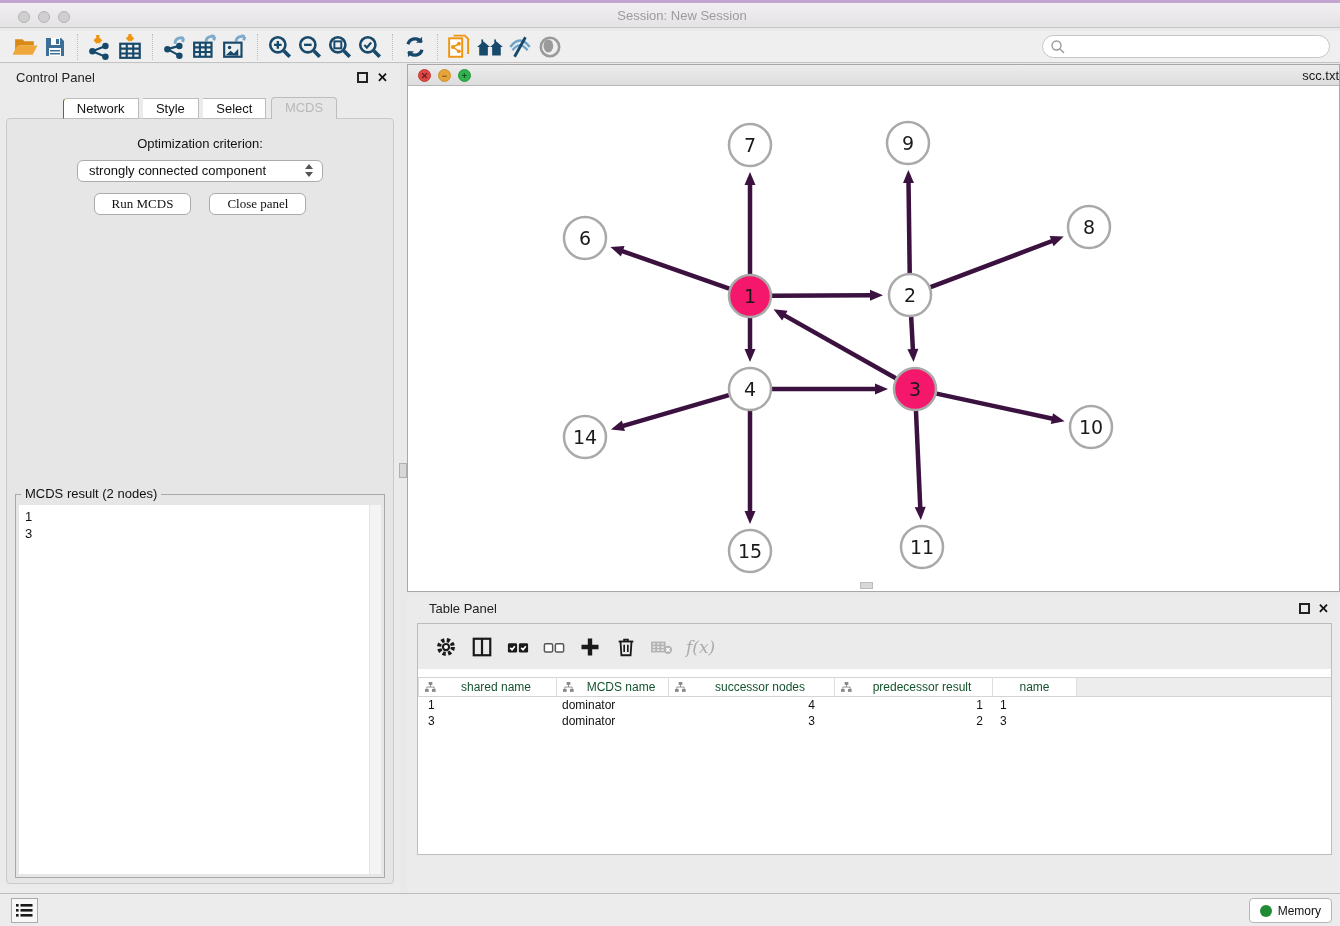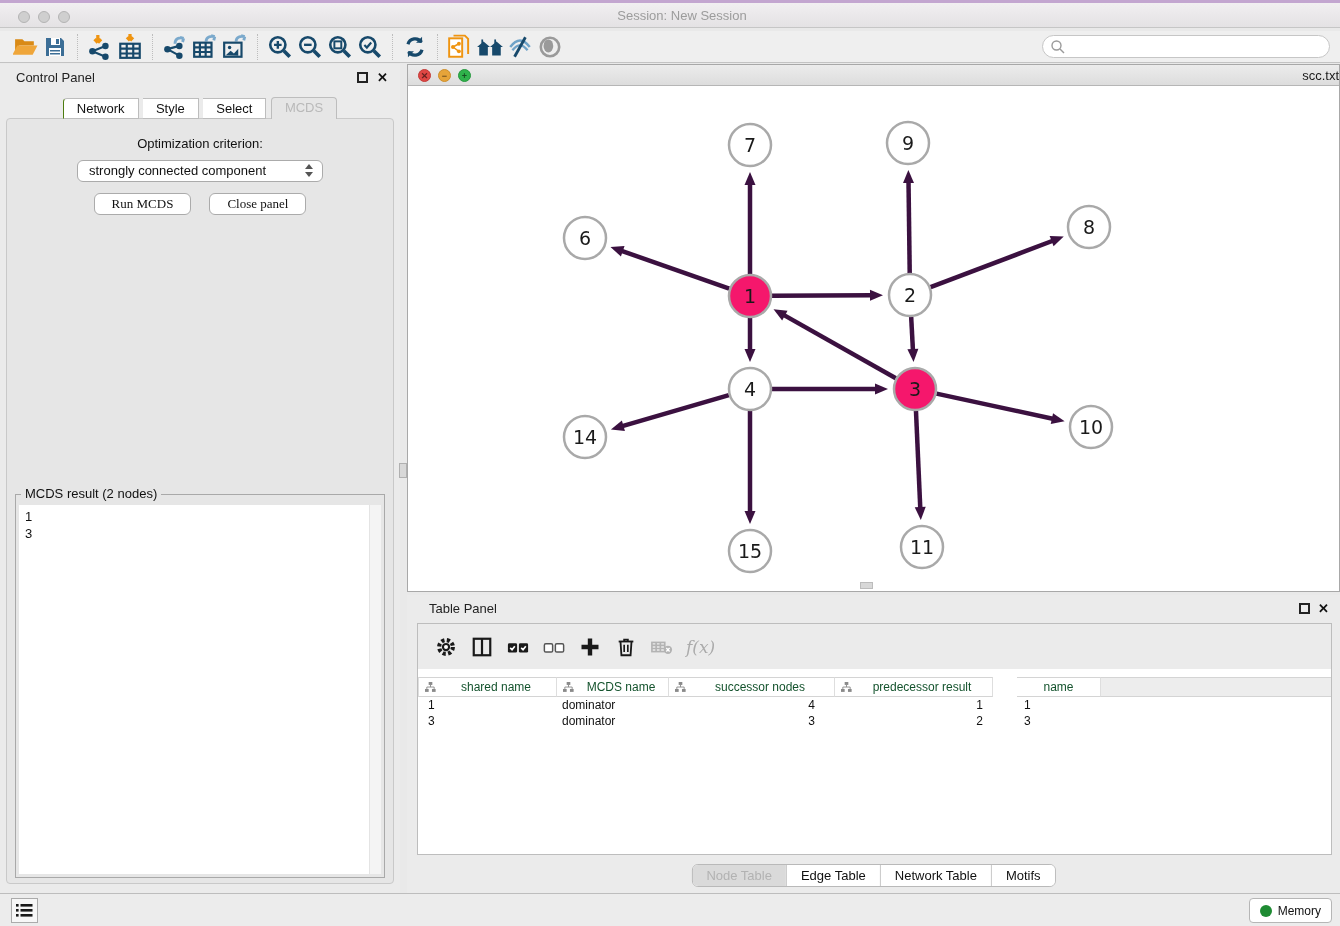--- a/index.html
+++ b/index.html
@@ -87,21 +87,21 @@
   #fx-label { font-family:"DejaVu Serif",serif; font-style:italic; font-size:17px; color:#ababab; margin-left:6px; }
   #node-table { margin-top:8px; }
   .t-head { display:flex; }
   .th-cell { height:20px; background:#fff; border-top:1px solid #d4d4d4; border-bottom:1px solid #d4d4d4;
     border-right:1px solid #dedede; display:flex; align-items:center; font-size:12px; color:#14532d; }
   .th-cell:first-child { border-left:1px solid #dedede; }
   .th-cell .hlabel { flex:1; text-align:center; }
   .th-fill { flex:1; background:#ededed; border-top:1px solid #d4d4d4; border-bottom:1px solid #d4d4d4; }
   .t-row { display:flex; height:16px; align-items:center; font-size:12px; color:#111; }
   .td { height:16px; line-height:16px; }
-  .c0 { width:139px; } .c1 { width:112px; } .c2 { width:166px; } .c3 { width:158px; } .c4 { width:84px;margin-left:24px; }
+  .c0 { width:139px; } .c1 { width:112px; } .c2 { width:166px; } .c3 { width:158px; } .c4 { width:84px; }
   .td.c0 { padding-left:10px; } .td.c1 { padding-left:5px; }
   .td.c2 { text-align:right; padding-right:20px; } .td.c3 { text-align:right; padding-right:10px; }
   .td.c4 { padding-left:7px; }
   .tree-icon { margin-left:6px; }
 
   #tp-tabs { position:absolute; bottom:6px; left:50%; transform:translateX(-50%); display:flex;
     border:1px solid #b9b9b9; border-radius:6px; overflow:hidden; background:#fff; }
   .tp-tab { height:21px; line-height:21px; padding:0 14px; font-size:13px; background:#fff;
     color:#111; border-left:1px solid #c9c9c9; }
   .tp-tab:first-child { border-left:none; }
@@ -481,26 +481,20 @@
       </div>
       <div class="t-row">
         <div class="td c0">3</div>
         <div class="td c1">dominator</div>
         <div class="td c2">3</div>
         <div class="td c3">2</div>
         <div class="td c4">3</div>
       </div>
     </div>
   </div>
-  <div id="tp-tabs">
-    <span class="tp-tab active">Node Table</span>
-    <span class="tp-tab">Edge Table</span>
-    <span class="tp-tab">Network Table</span>
-    <span class="tp-tab">Motifs</span>
-  </div>
 </div>
 
 <div id="status-bar">
   <div id="list-btn">
     <svg width="17" height="15" viewBox="0 0 17 15">
         <rect x="0" y="1" width="2.6" height="2.6" fill="#1a1a1a"></rect>
         <rect x="0" y="6" width="2.6" height="2.6" fill="#1a1a1a"></rect>
         <rect x="0" y="11" width="2.6" height="2.6" fill="#1a1a1a"></rect>
         <rect x="4.5" y="1" width="12" height="2.6" fill="#1a1a1a"></rect>
         <rect x="4.5" y="6" width="12" height="2.6" fill="#1a1a1a"></rect>

